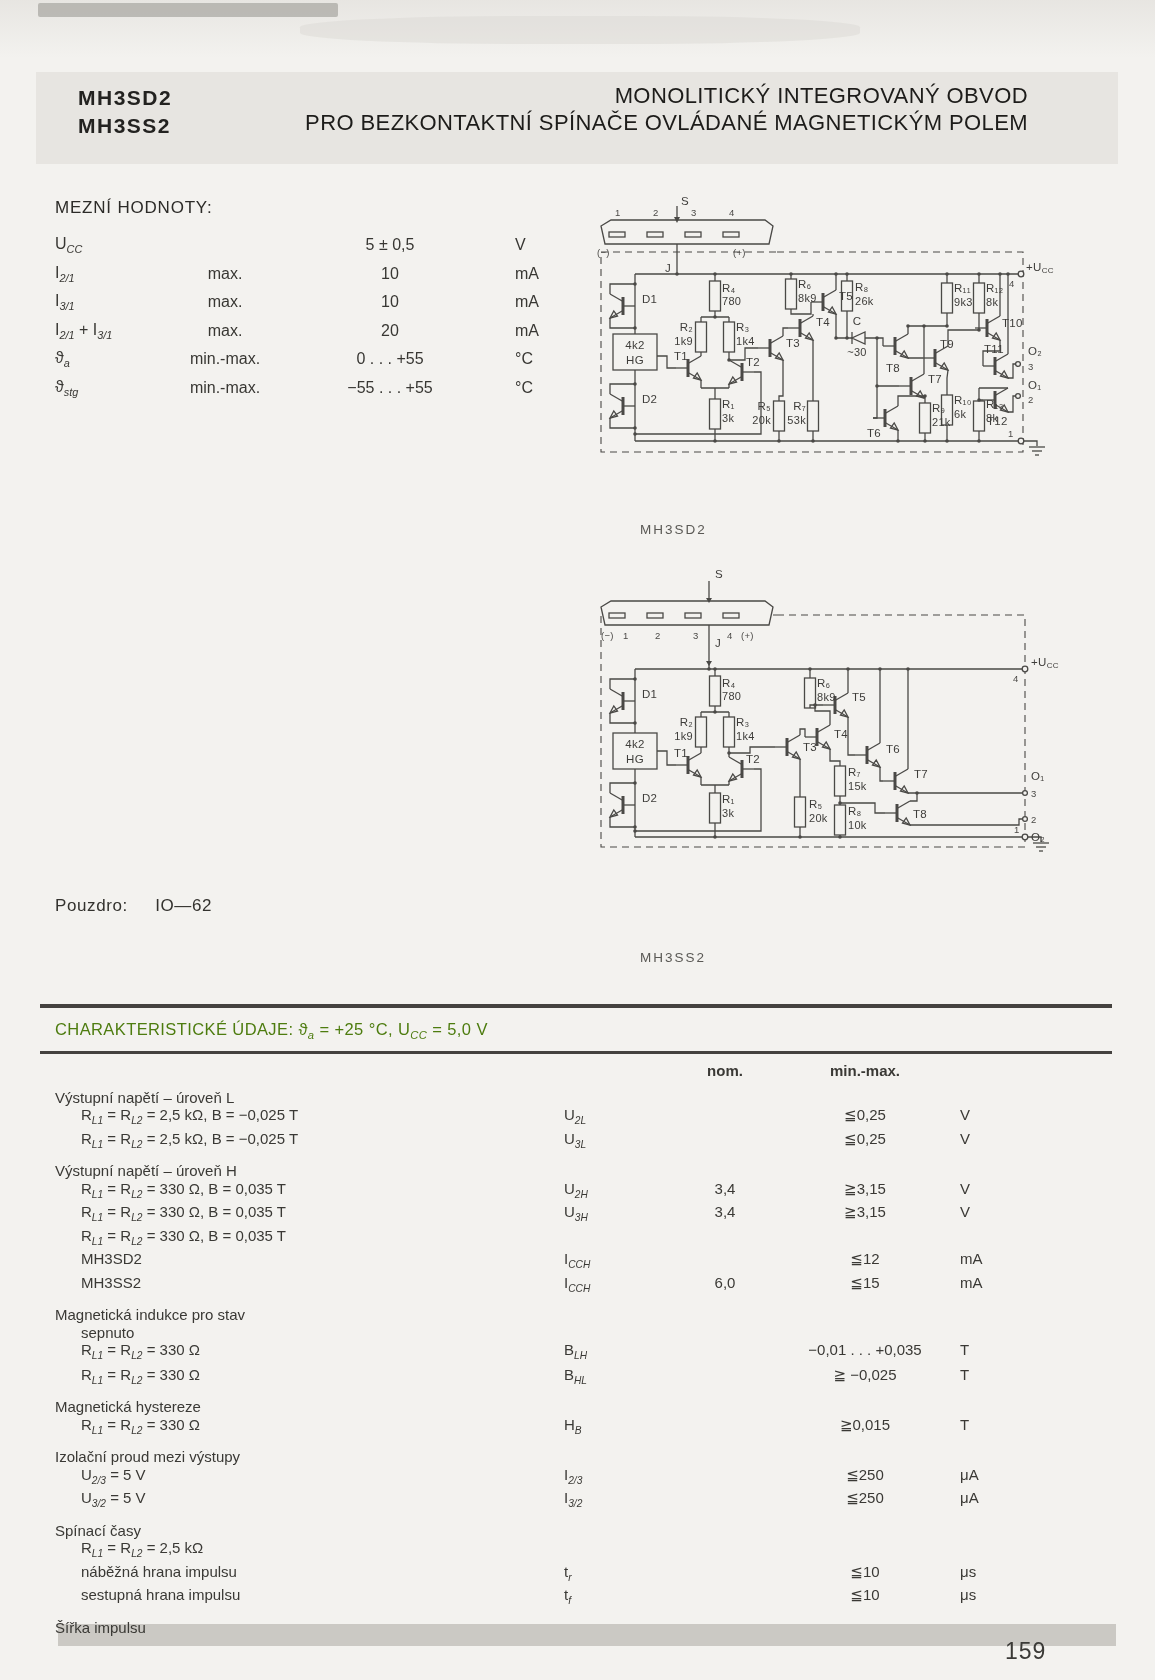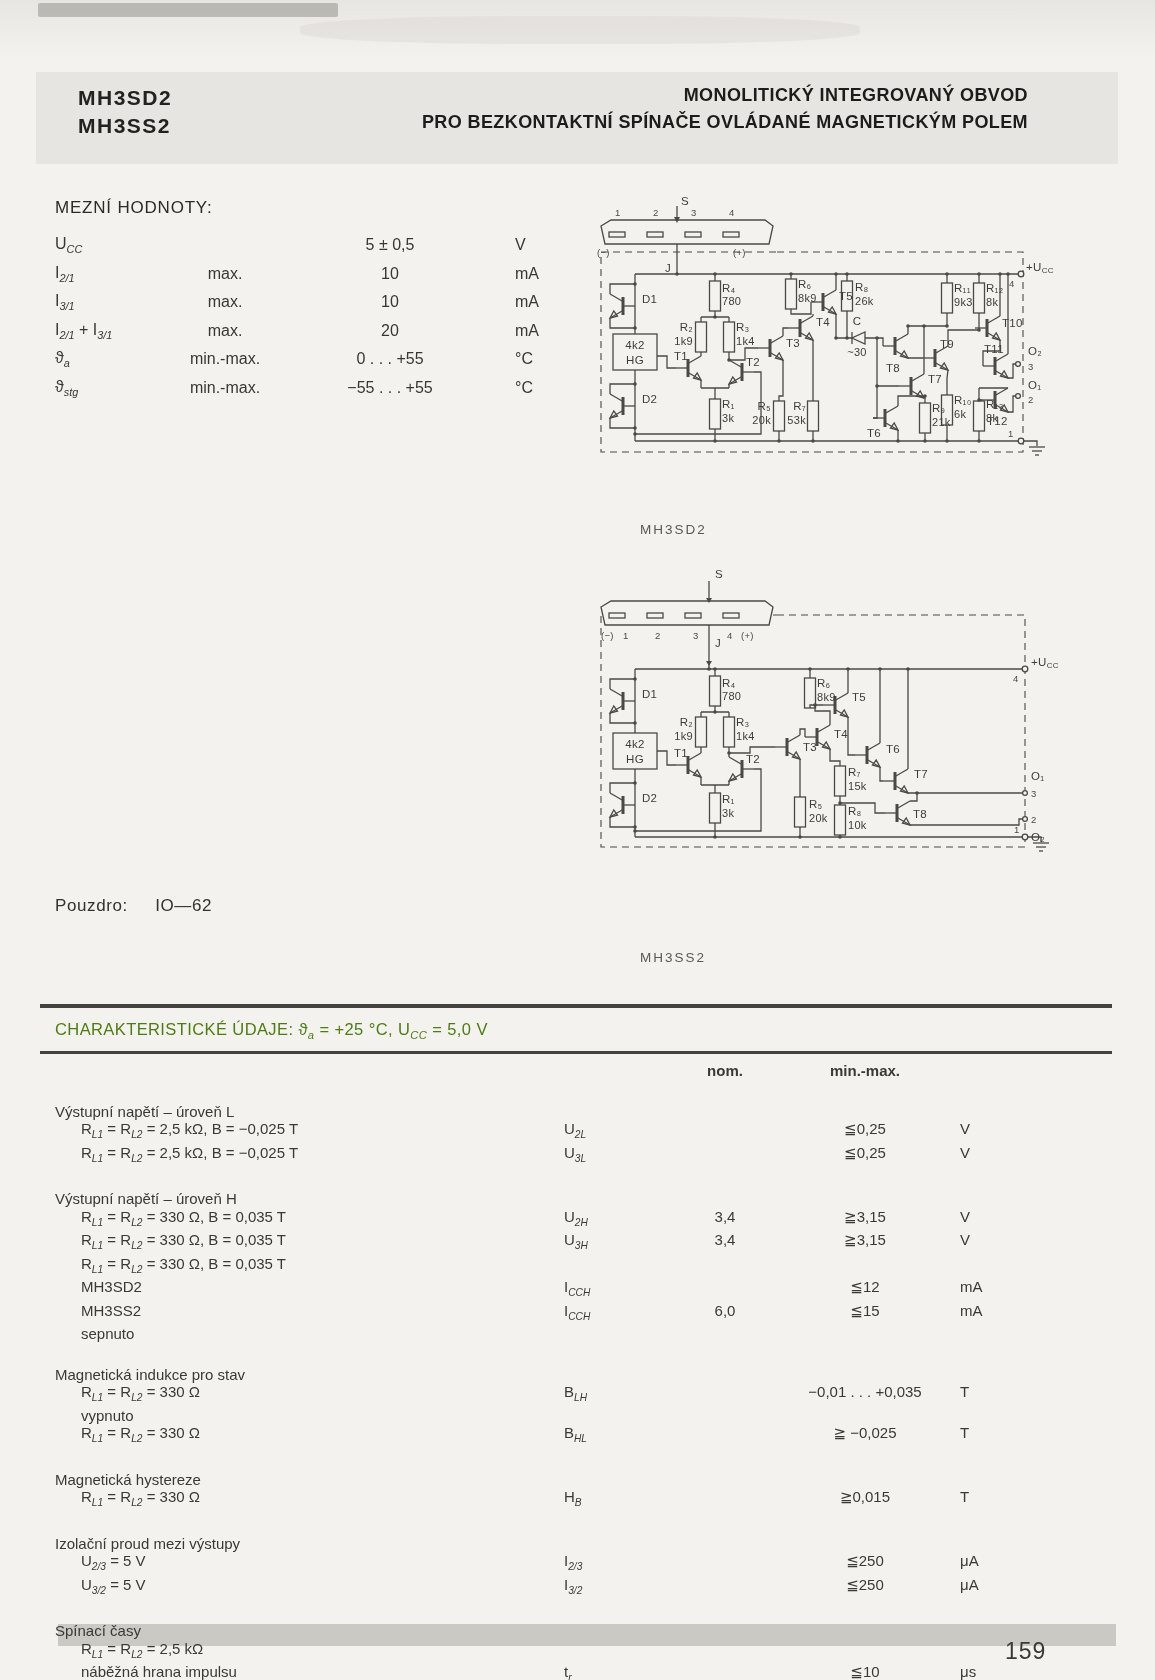--- a/index.html
+++ b/index.html
@@ -7,21 +7,21 @@
        font-family:"Liberation Sans","DejaVu Sans",sans-serif;color:#35342f;overflow:hidden}
   .abs{position:absolute}
   
   .scan-top{left:0;top:0;width:1155px;height:58px;background:linear-gradient(#e6e4e0,#f3f2ef);opacity:.9}
   .scan-streak{left:38px;top:3px;width:300px;height:14px;background:#abA9a4;opacity:.75;border-radius:2px}
   .scan-mid{left:300px;top:16px;width:560px;height:28px;background:#d9d7d2;opacity:.45;border-radius:40%}
   .scan-head{left:36px;top:72px;width:1082px;height:92px;background:#dbd8d3;opacity:.5}
   .scan-bottom{left:58px;top:1624px;width:1058px;height:22px;background:#c6c4bf;opacity:.9}
   
   .brand{left:78px;top:84px;font-size:21px;font-weight:bold;letter-spacing:1.5px;color:#232220;line-height:28px}
-  .doc-title{right:127px;top:82px;text-align:right;font-size:18px;font-weight:bold;letter-spacing:.4px;color:#1d1c1a;line-height:27px}
+  .doc-title{right:127px;top:82px;text-align:right;font-size:22px;font-weight:normal;letter-spacing:.4px;color:#1d1c1a;line-height:27px}
   
   .sec-title{left:55px;top:198px;font-size:17px;letter-spacing:.8px;color:#2c2b28}
   .limits{left:55px;top:231px;width:560px;font-size:16px;color:#383733}
   .lrow{display:grid;grid-template-columns:130px 80px 250px 1fr;height:28.5px;align-items:center}
   .l-cond,.l-val{text-align:center}
   sub{font-size:.68em;font-style:italic}
   
   .fig1{left:595px;top:196px;width:465px;height:300px}
   .fig2{left:595px;top:565px;width:465px;height:300px}
   .cap{font-size:13.5px;letter-spacing:2px;color:#5a5955}
@@ -29,21 +29,21 @@
   .cap2{left:640px;top:950px}
   .pouzdro{left:55px;top:896px;font-size:17px;letter-spacing:.6px;color:#33322e}
   .pouzdro .pv{margin-left:22px}
   
   .rule1{left:40px;top:1004px;width:1072px;height:4px;background:#44423f}
   .rule2{left:40px;top:1051px;width:1072px;height:3px;background:#44423f}
   .chars-title{left:55px;top:1020px;font-size:16.5px;letter-spacing:.4px;color:#4d7c0f}
   
   .chars{left:55px;top:1062px;width:1002px;font-size:15px;color:#3a3935}
   .crow{display:grid;grid-template-columns:505px 120px 90px 190px 1fr;line-height:16.5px;margin-top:1px}
-  .crow-h{margin-top:24px}
+  .crow-h{margin-top:10px}
   .crow-d .c-desc{padding-left:26px}
   .c-nom,.c-mm{text-align:center}
   .c-sym{padding-left:4px}
   .chead .c-nom,.chead .c-mm{font-weight:bold}
   .chead{margin-bottom:9px}
   .pageno{left:1005px;top:1638px;font-size:23px;letter-spacing:1px;color:#3b3a37}
   
   .sch{stroke:#4a4946;fill:none;stroke-width:1.3}
   .sch text{stroke:none;fill:#3e3d3a;font-size:11.5px;letter-spacing:.3px}
   .sch text.sp{font-size:9.5px;fill:#4a4946}
@@ -518,46 +518,45 @@
   </div>
 
   <div class="crow crow-d">
     <div class="c-desc">MH3SS2</div>
     <div class="c-sym">I<sub>CCH</sub></div>
     <div class="c-nom">6,0</div>
     <div class="c-mm">≦15</div>
     <div class="c-unit">mA</div>
   </div>
 
-  <div class="crow crow-d">
-    <div class="c-desc">sepnuto</div>
-    <div class="c-sym"></div>
-    <div class="c-nom"></div>
-    <div class="c-mm"></div>
-    <div class="c-unit"></div>
-  </div>
-
   <div class="crow crow-h">
     <div class="c-desc">Magnetická indukce pro stav</div>
     <div class="c-sym"></div>
     <div class="c-nom"></div>
     <div class="c-mm"></div>
     <div class="c-unit"></div>
   </div>
 
   <div class="crow crow-d">
+    <div class="c-desc">sepnuto</div>
+    <div class="c-sym"></div>
+    <div class="c-nom"></div>
+    <div class="c-mm"></div>
+    <div class="c-unit"></div>
+  </div>
+
+  <div class="crow crow-d">
     <div class="c-desc">R<sub>L1</sub> = R<sub>L2</sub> = 330 Ω</div>
     <div class="c-sym">B<sub>LH</sub></div>
     <div class="c-nom"></div>
     <div class="c-mm">−0,01 . . . +0,035</div>
     <div class="c-unit">T</div>
   </div>
 
   <div class="crow crow-d">
-    <div class="c-desc">vypnuto</div>
     <div class="c-sym"></div>
     <div class="c-nom"></div>
     <div class="c-mm"></div>
     <div class="c-unit"></div>
   </div>
 
   <div class="crow crow-d">
     <div class="c-desc">R<sub>L1</sub> = R<sub>L2</sub> = 330 Ω</div>
     <div class="c-sym">B<sub>HL</sub></div>
     <div class="c-nom"></div>

